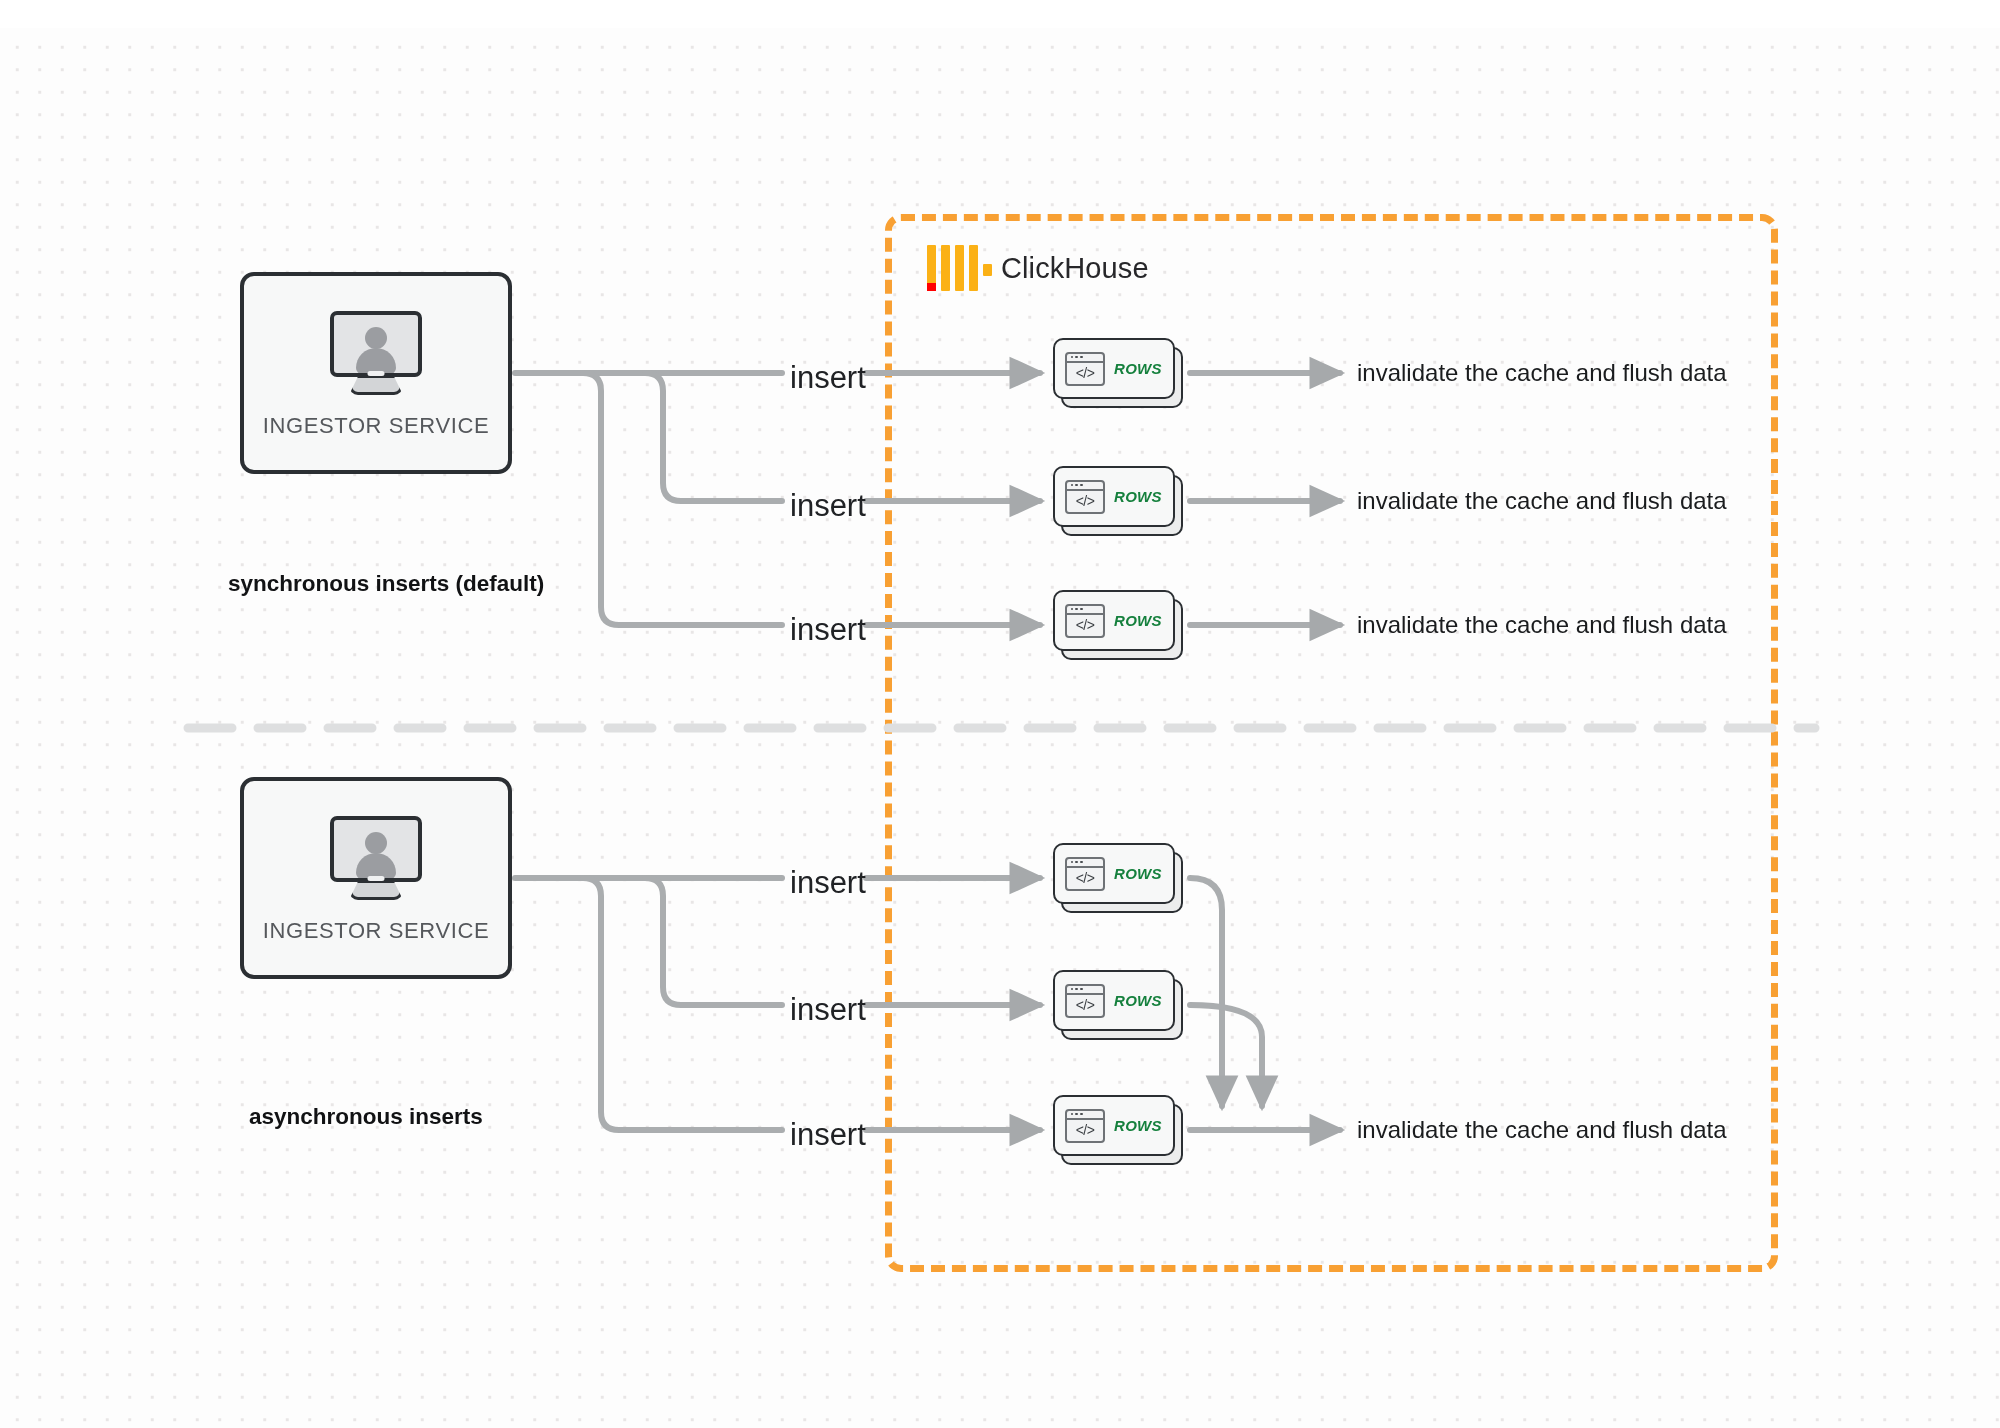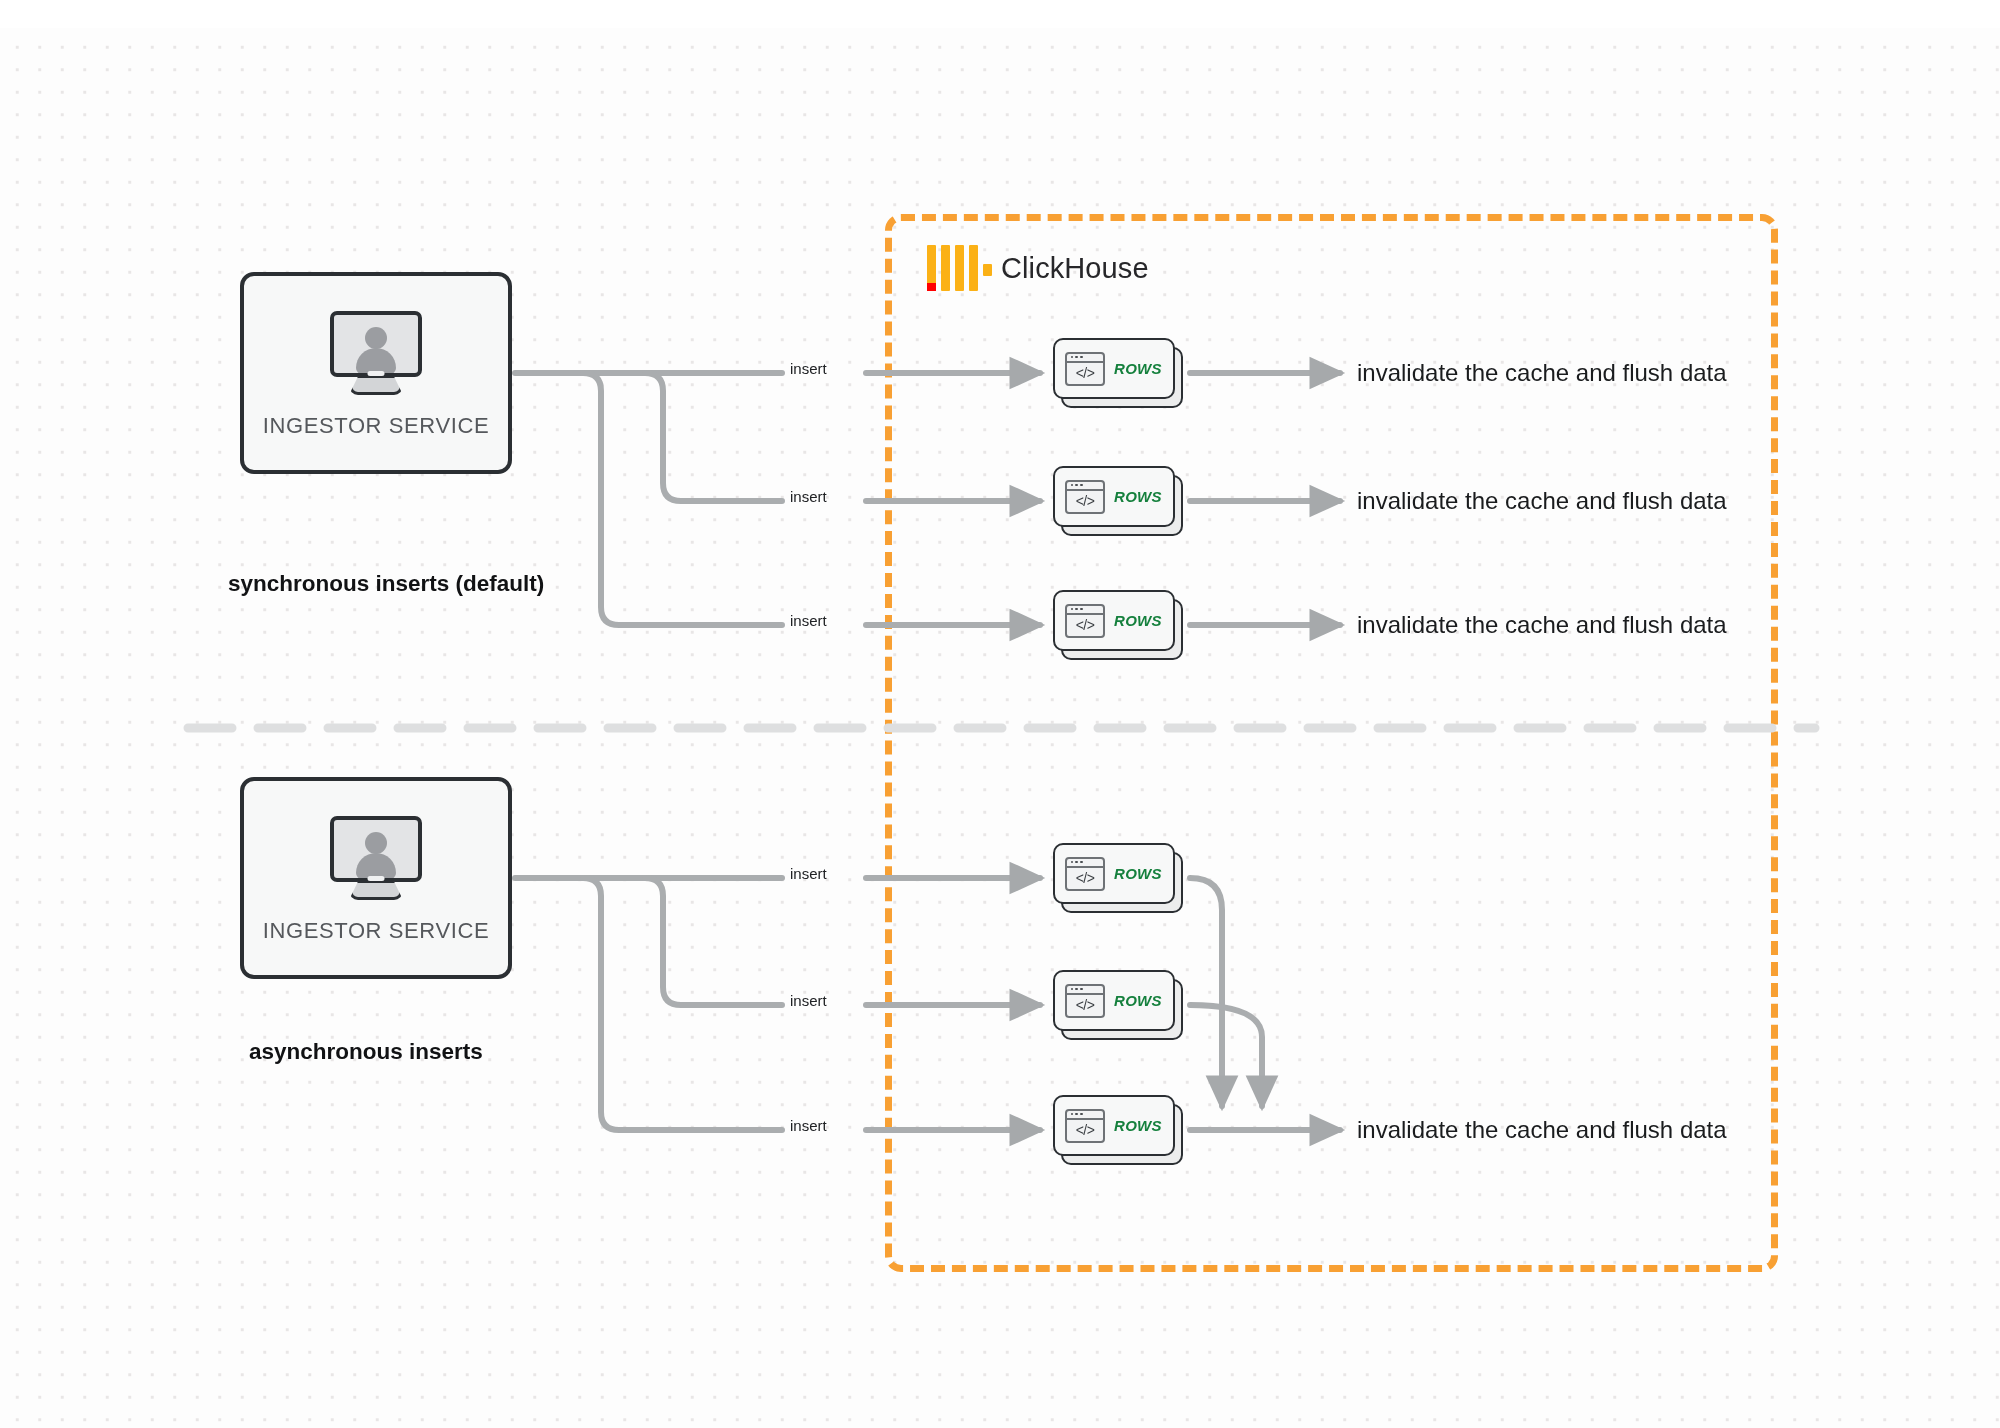--- a/index.html
+++ b/index.html
@@ -256,21 +256,21 @@
     font-size: 15px;
     font-style: italic;
     font-weight: bold;
     color: #15803d;
     letter-spacing: 0.3px;
   }
 
   
   .edge-label {
     position: absolute;
-    font-size: 15px;
+    font-size: 31px;
     color: #202225;
     white-space: nowrap;
   }
   .sink-label {
     position: absolute;
     font-size: 24px;
     color: #1a1c1e;
     white-space: nowrap;
   }
 </style>
@@ -408,21 +408,21 @@
       <div class="screen">
         <div class="head"></div>
         <div class="body"></div>
       </div>
       <div class="stand"></div>
       <div class="notch"></div>
     </div>
     <div class="ingestor-label">INGESTOR SERVICE</div>
   </div>
 
-  <div class="section-caption" style="left:249px; top:1011px;">asynchronous inserts</div>
+  <div class="section-caption" style="left:249px; top:1076px;">asynchronous inserts</div>
 
   <div class="edge-label" style="left:790px; top:837px;">insert</div>
   <div class="edge-label" style="left:790px; top:964px;">insert</div>
   <div class="edge-label" style="left:790px; top:1089px;">insert</div>
 
   <div class="rows-node" style="left:1053px; top:815px;">
     <div class="card-back"></div>
     <div class="card-front">
       <div class="win-icon">
         <div class="titlebar">

